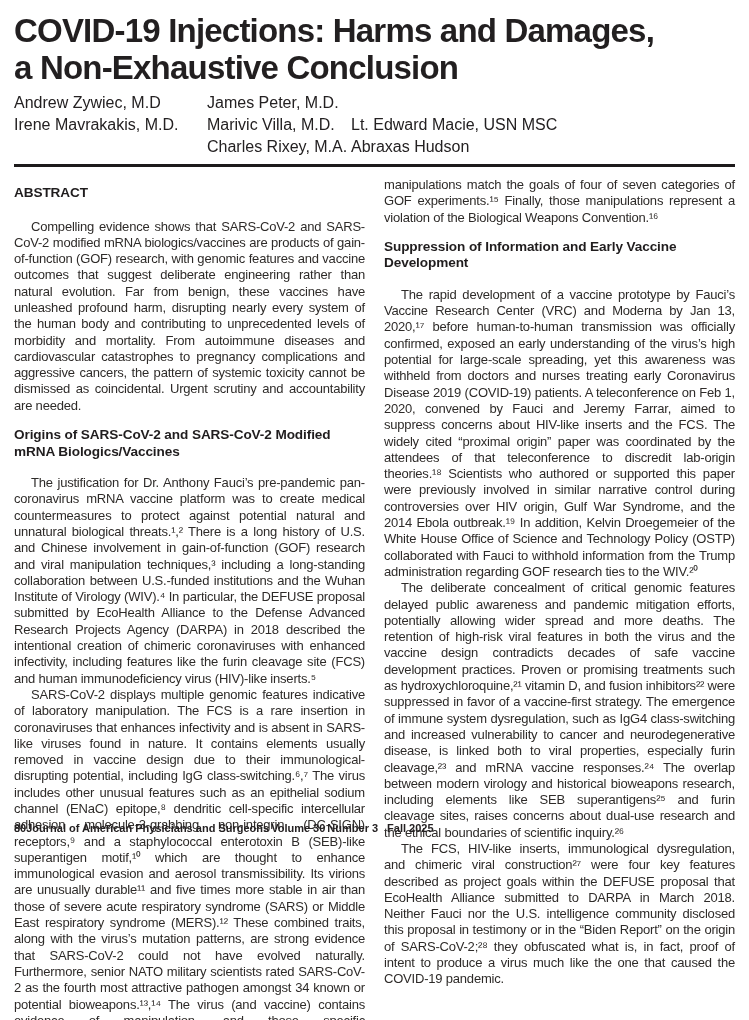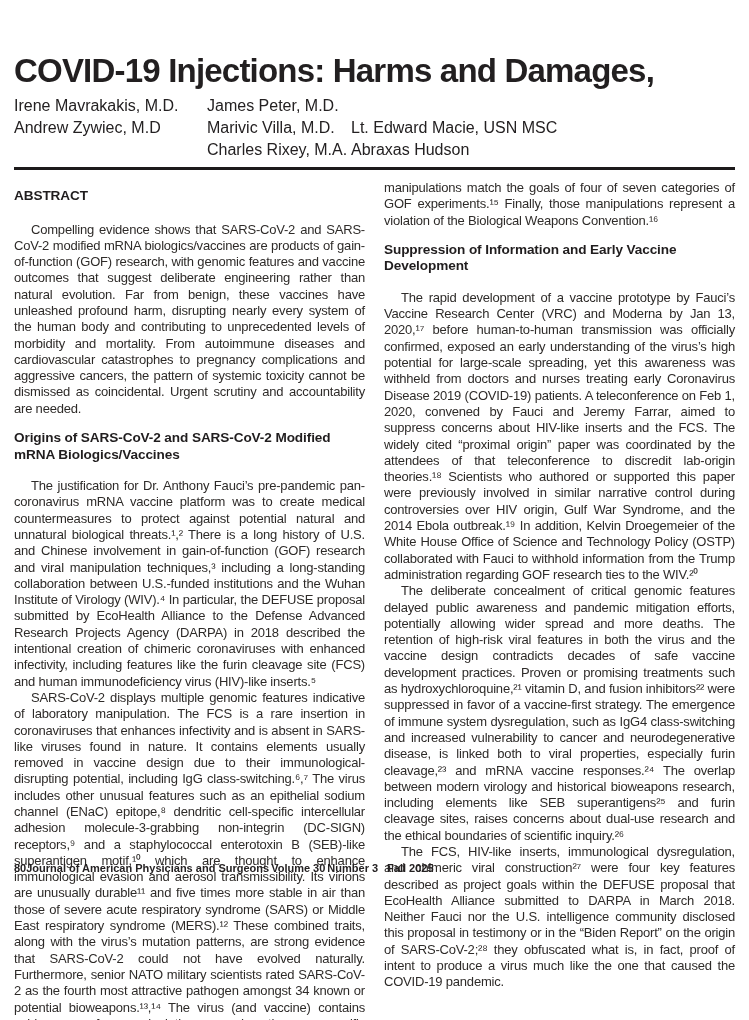--- a/index.html
+++ b/index.html
@@ -7,21 +7,20 @@
     width: 749px; height: 1020px;
     background: #ffffff;
     font-family: "Liberation Sans", sans-serif;
     color: #2e2b29;
     overflow: hidden;
   }
   .page {
     position: relative;
     width: 749px; height: 848px;
     padding: 12px 14px 0 14px;
-    margin-top: 40px;
   }
   
   .title {
     font-size: 33px;
     font-weight: bold;
     line-height: 37px;
     letter-spacing: -0.8px;
     color: #221f20;
     margin-bottom: 6px;
   }
@@ -85,26 +84,27 @@
   .footer-right { display: flex; gap: 2px; }
   .footer-right .season { margin-left: 7px; }
 </style>
 </head>
 <body>
 
 <div class="page">
 
   <h1 class="title">
     <span>COVID-19 Injections: Harms and Damages,</span><br>
+    <span>a Non-Exhaustive Conclusion</span>
   </h1>
 
   <div class="authors">
     <div class="authors-col1">
+      <span class="author">Andrew Zywiec, M.D</span>
       <span class="author">Irene Mavrakakis, M.D.</span>
-      <span class="author">Andrew Zywiec, M.D</span>
     </div>
     <div class="authors-col3">
       <span class="author">James Peter, M.D.</span>
       <span class="author">Marivic Villa, M.D.</span>
       <span class="author">Charles Rixey, M.A.</span>
     </div>
     <div class="authors-col4">
       <span class="author">Lt. Edward Macie, USN MSC</span>
       <span class="author">Abraxas Hudson</span>
     </div>

